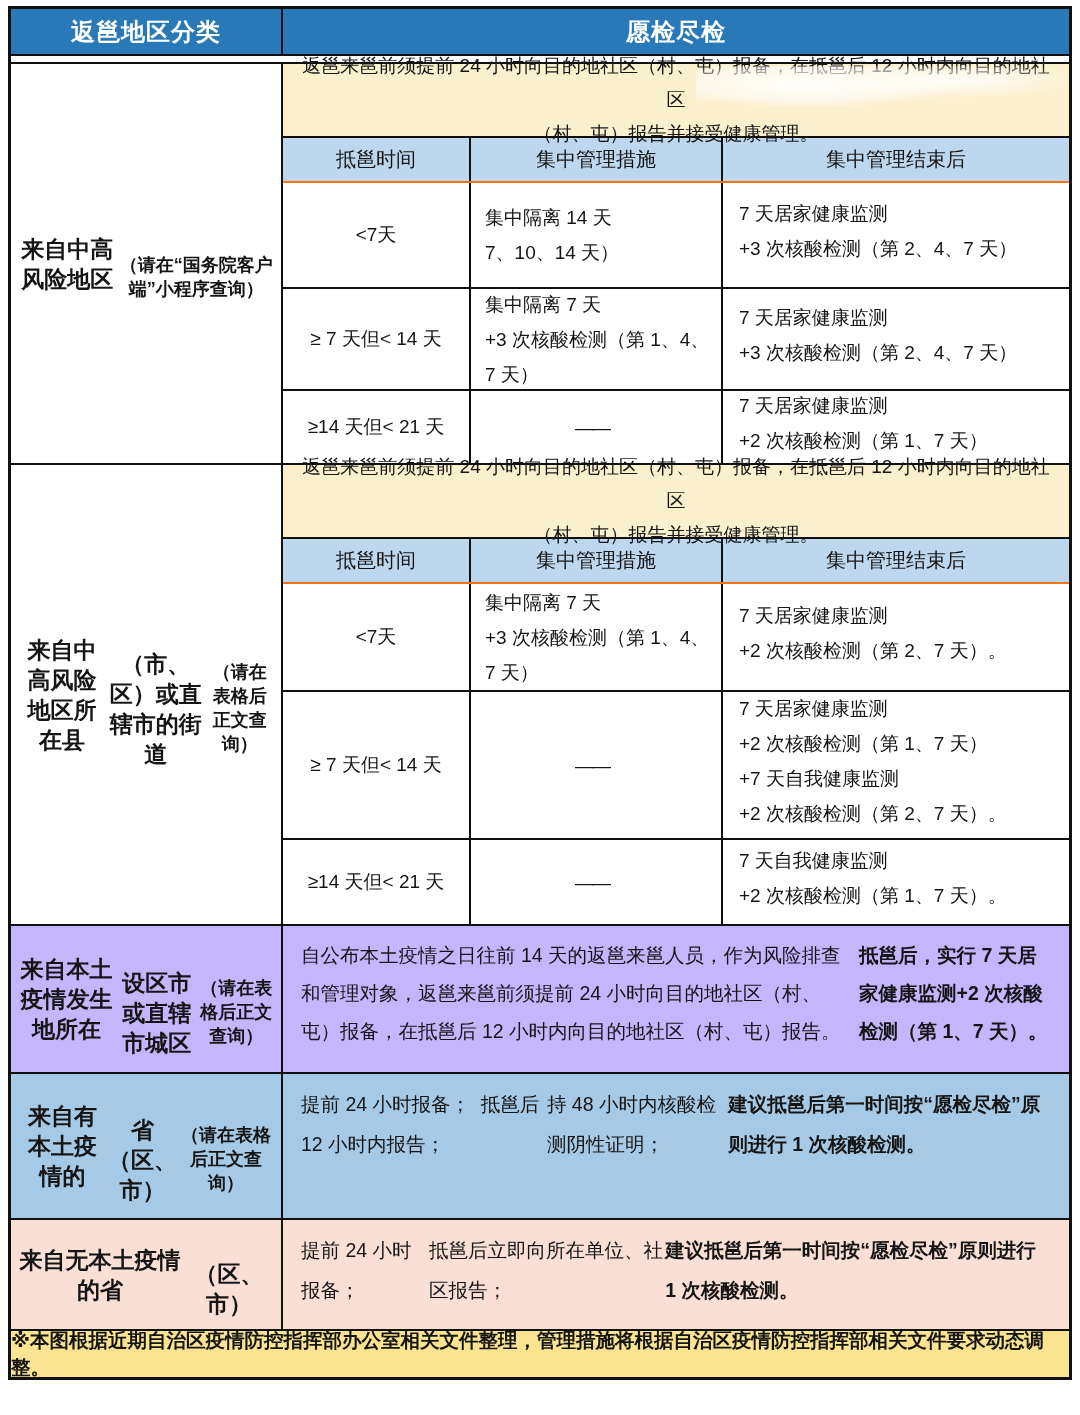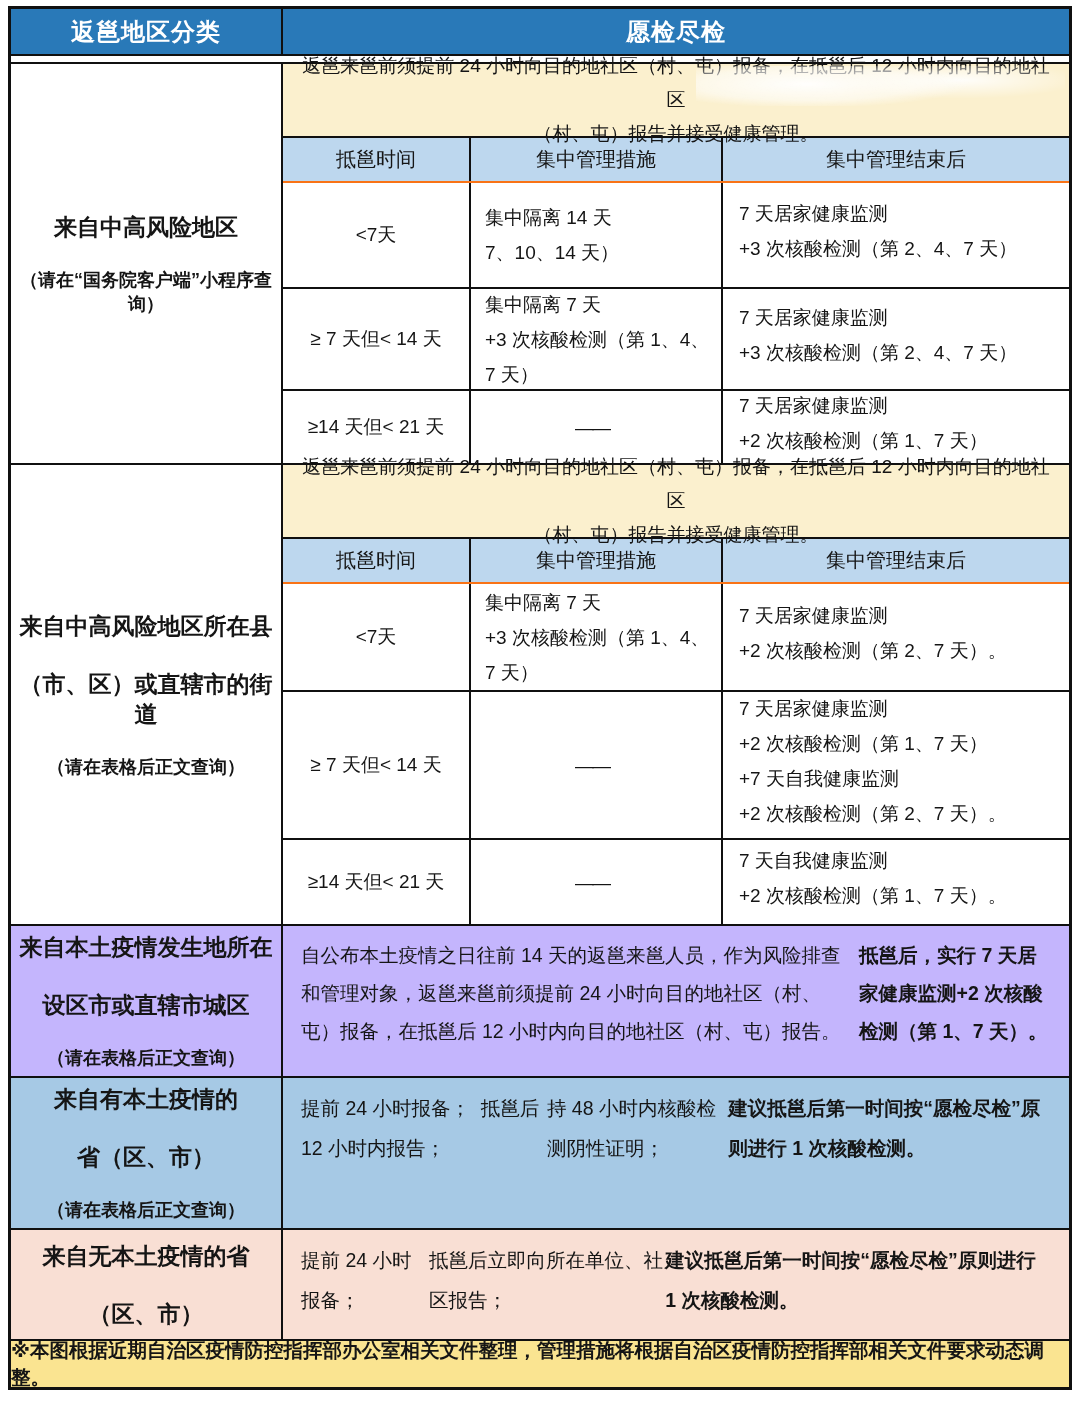--- a/index.html
+++ b/index.html
@@ -18,21 +18,21 @@
   .hdr { display: flex; background: #2979B8; border-bottom: 2px solid #101010; height: 47px; }
   .hdr-cell { color: #ffffff; font-weight: bold; font-size: 24px; display: flex; align-items: center; justify-content: center; letter-spacing: 1px; }
   .hdr-left { width: 272px; border-right: 2px solid #101010; }
   .hdr-right { flex: 1; }
   .white-gap { height: 8px; background: #ffffff; border-bottom: 2px solid #101010; }
 
   
   .section { display: flex; border-bottom: 2px solid #101010; }
   .left-cell {
     width: 272px; border-right: 2px solid #101010;
-    display: flex; flex-direction: column; align-items: center; justify-content: center;
+    display: flex; flex-direction: row; align-items: center; justify-content: center;
     text-align: center; background: #ffffff; padding: 6px;
   }
   .lt-title { font-weight: bold; font-size: 23px; line-height: 30px; }
   .lt-title + .lt-title { margin-top: 28px; }
   .lt-sub { font-weight: bold; font-size: 18px; margin-top: 26px; }
   .right-area { flex: 1; display: flex; flex-direction: column; }
 
   .note {
     background: #FBF0CE; border-bottom: 2px solid #101010;
     display: flex; flex-direction: column; justify-content: center;

